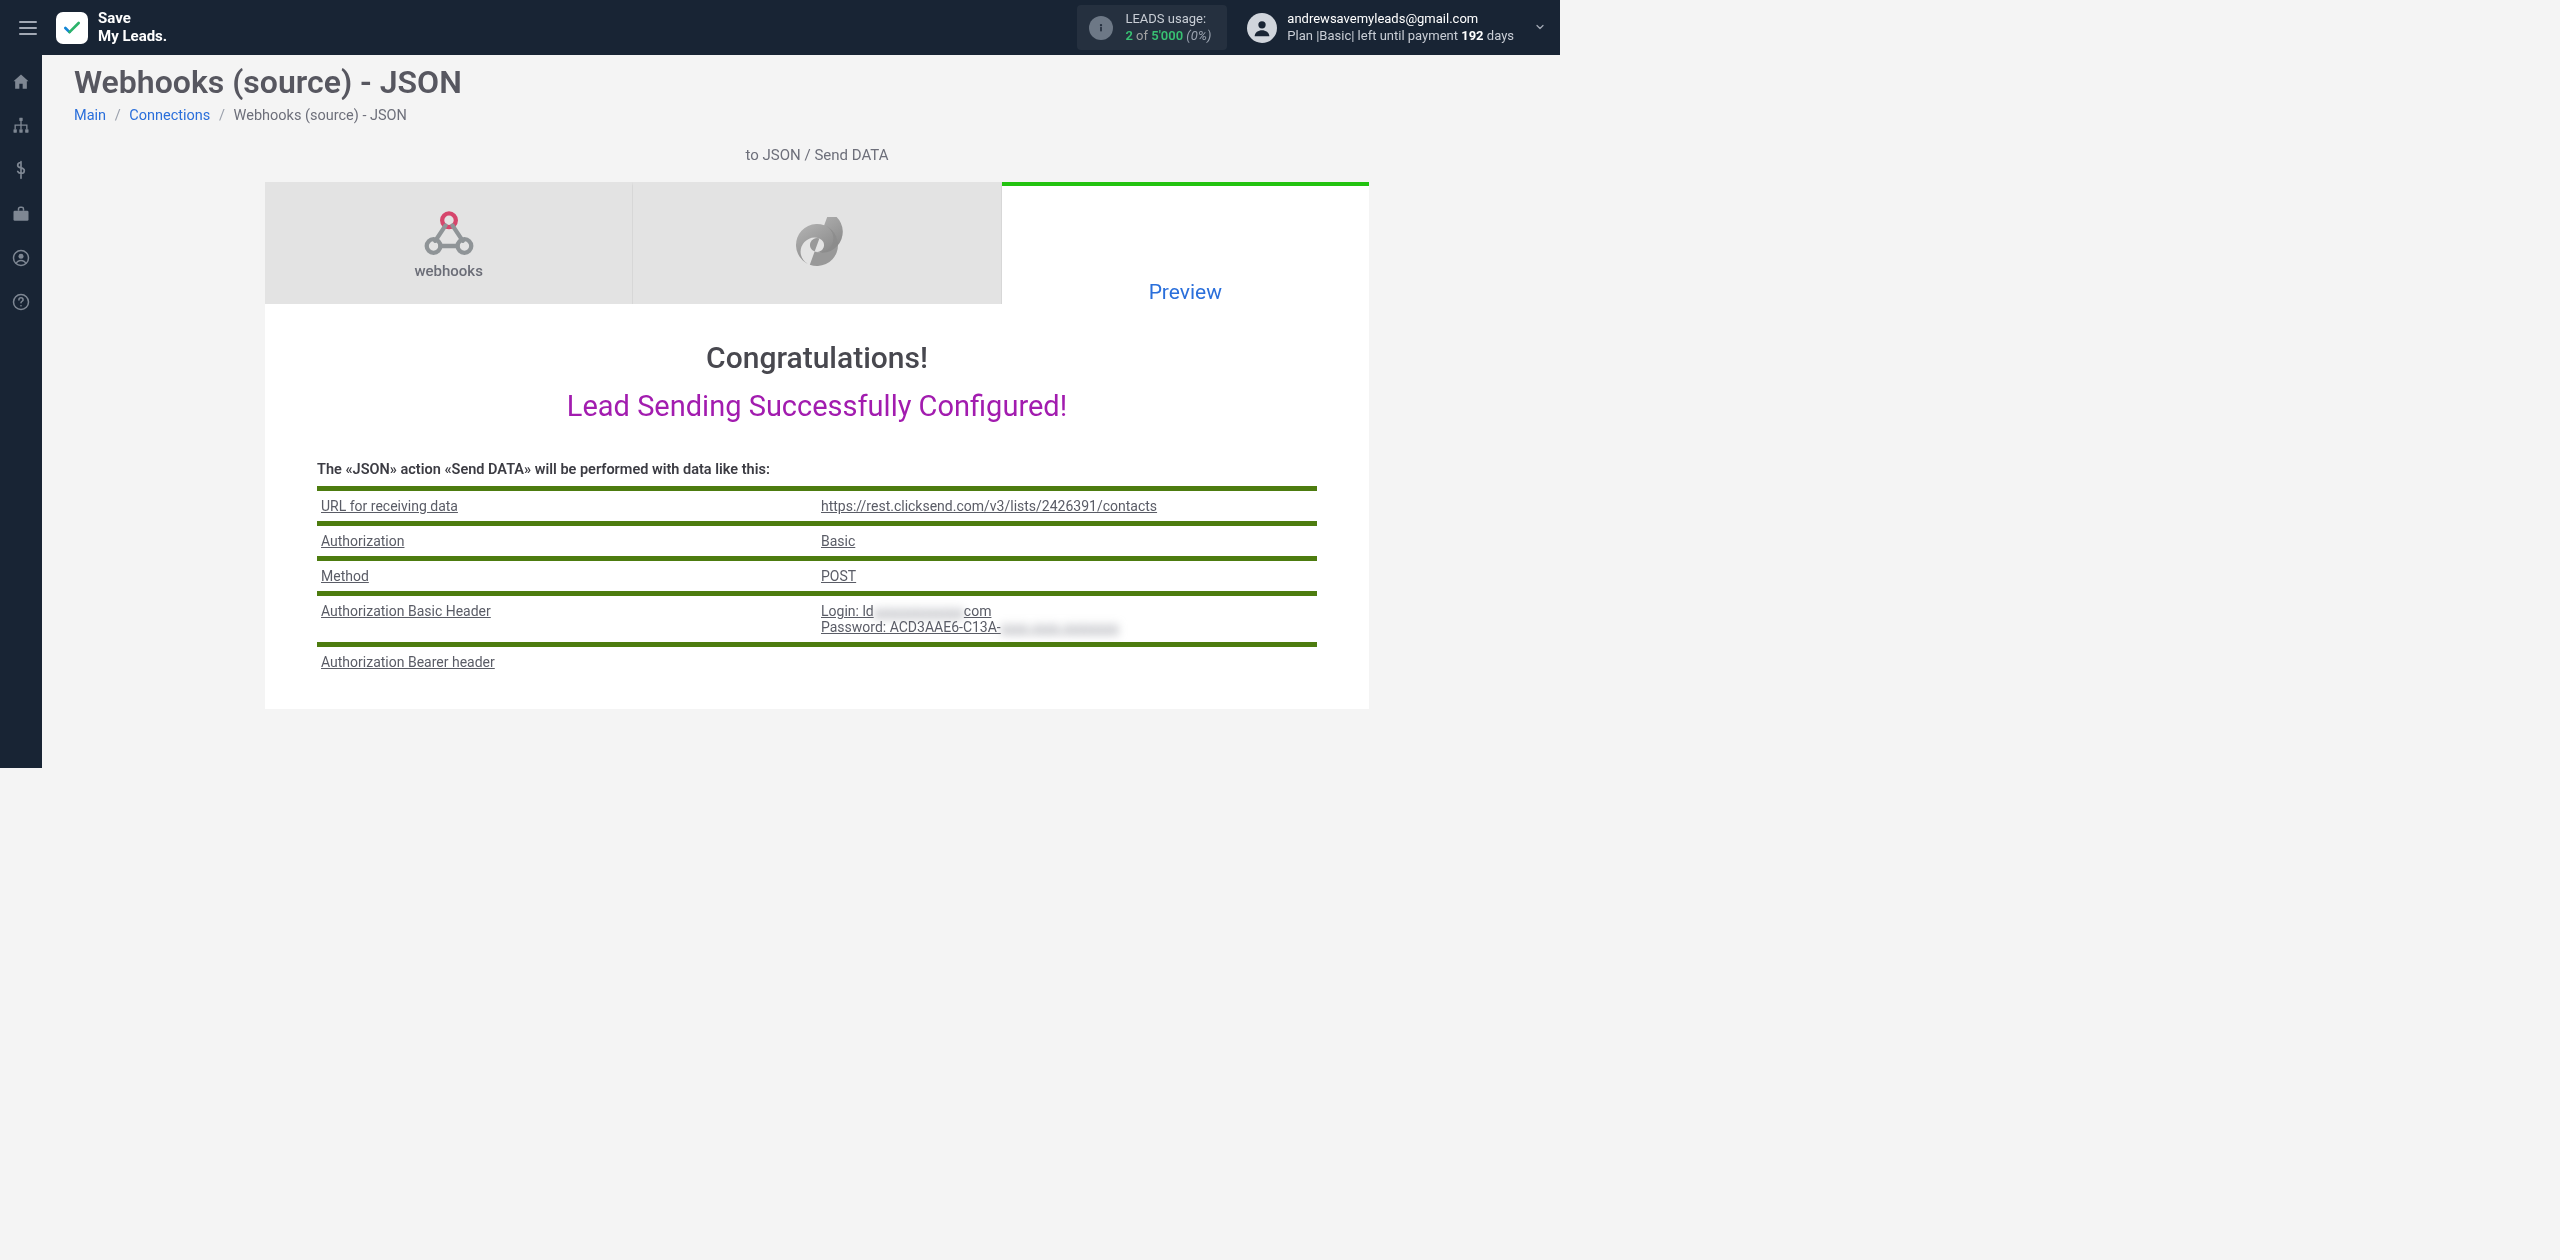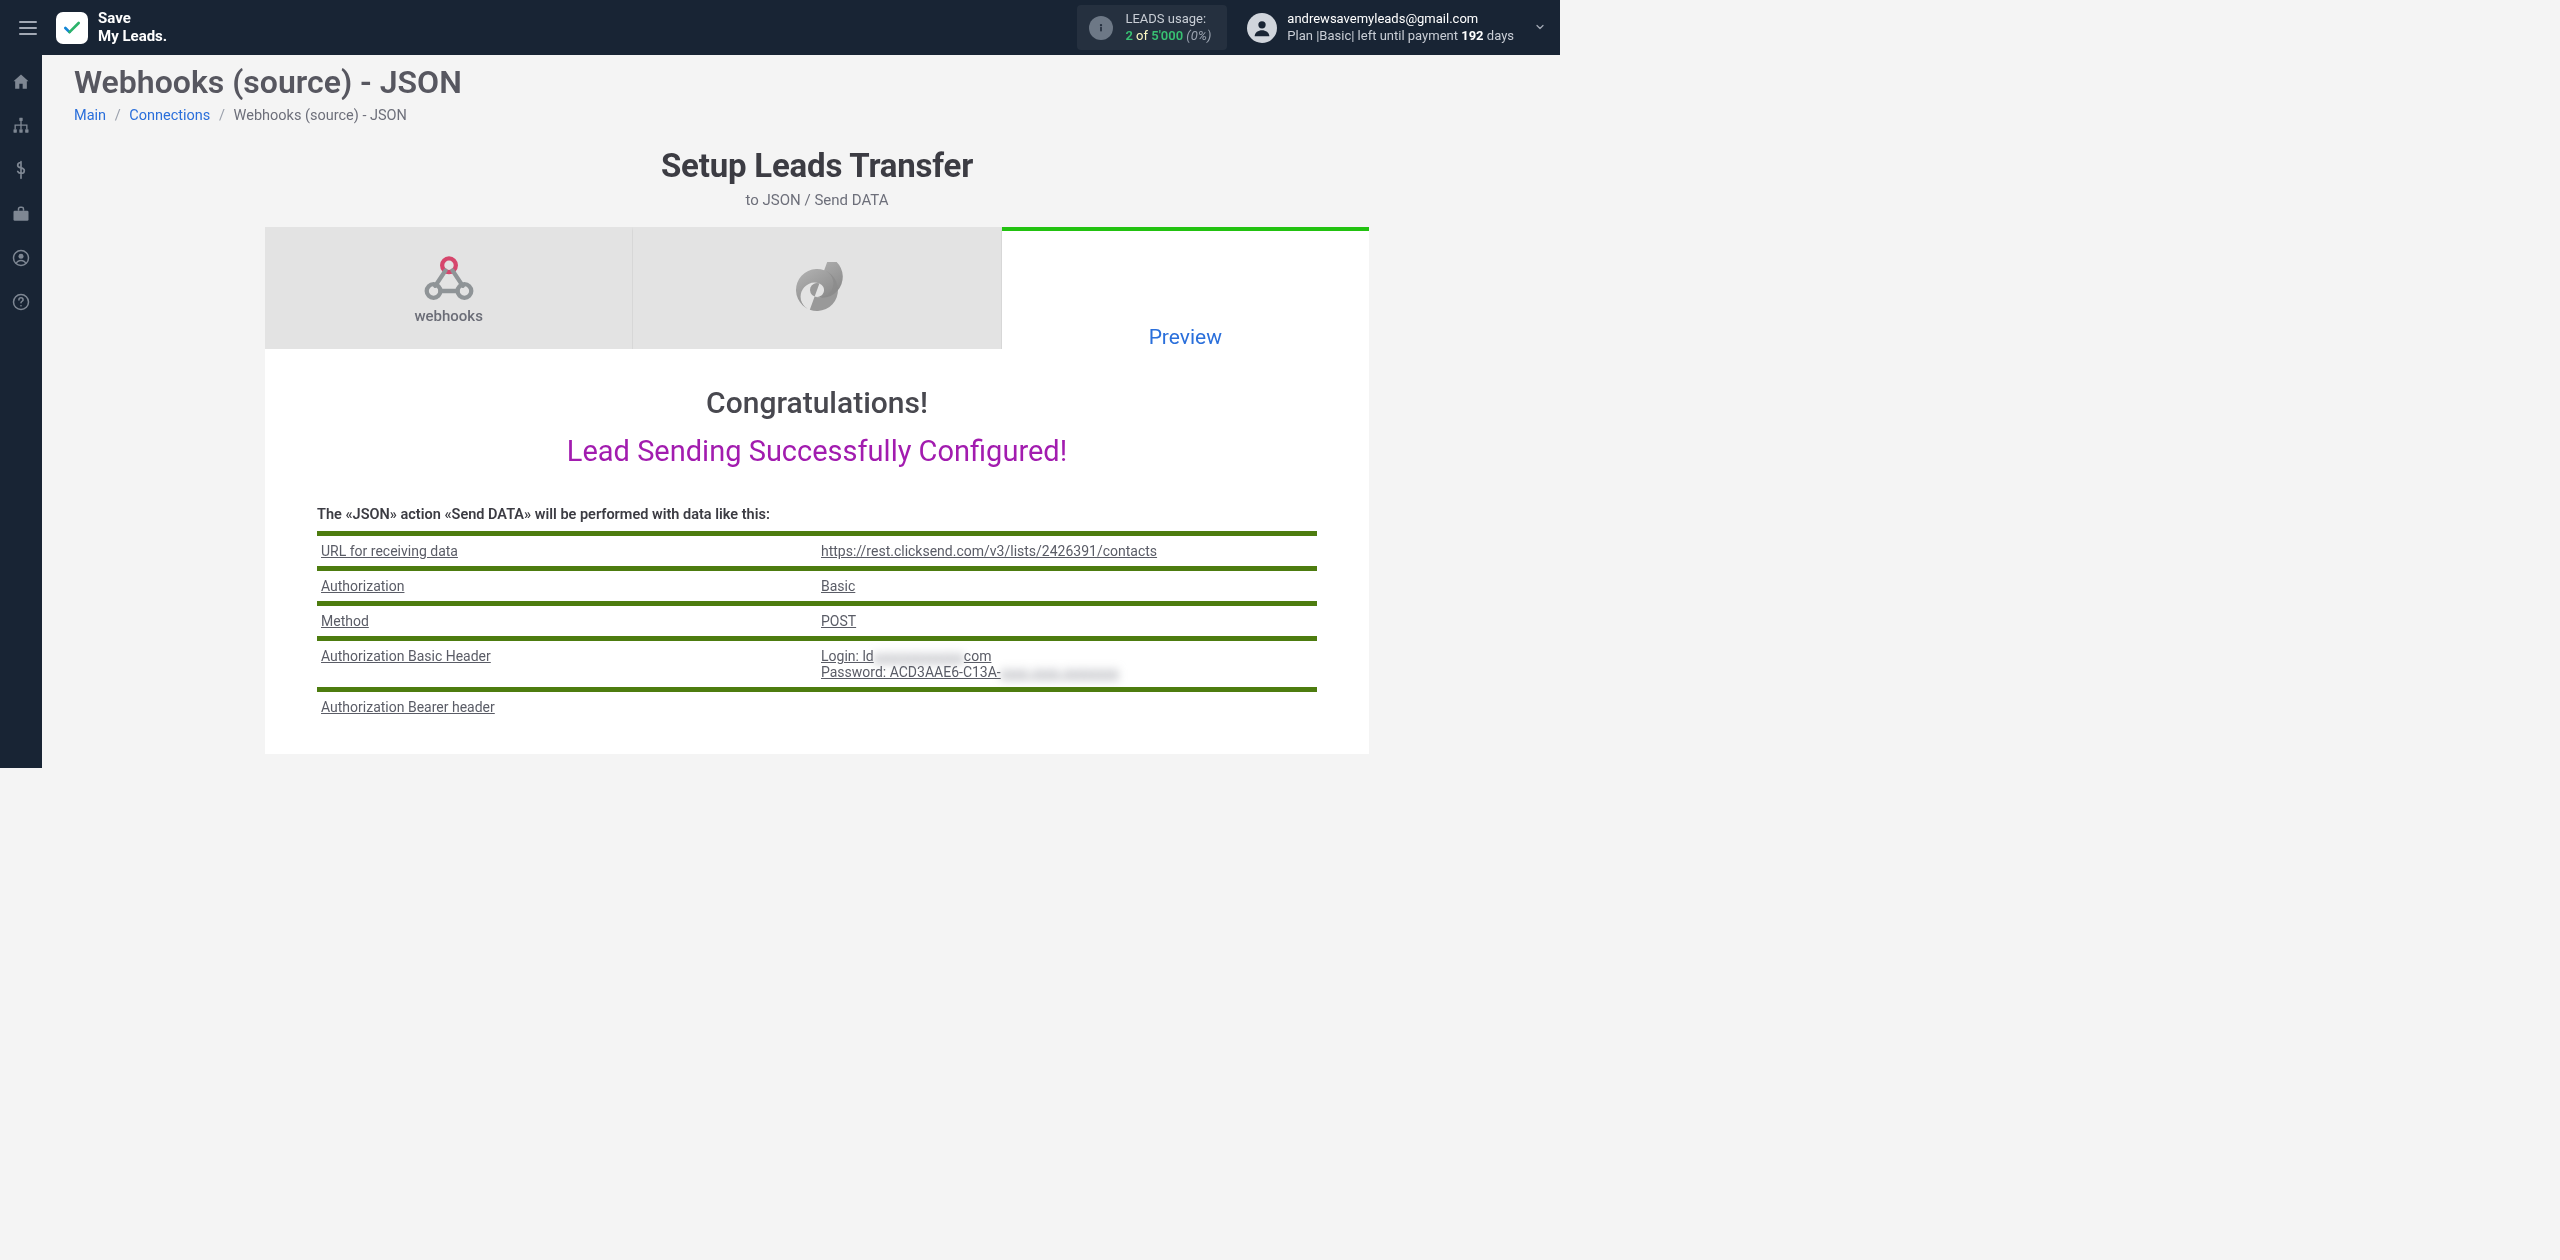--- a/index.html
+++ b/index.html
@@ -14,21 +14,21 @@
   .logo-text { font-weight: 700; font-size: 15px; line-height: 1.15; }
   .logo-text .dot::after { content: "."; }
 
   .hdr-right { margin-left: auto; display: flex; align-items: center; gap: 20px; }
   .usage-box { background: #25303f; border-radius: 4px; padding: 6px 16px 6px 12px; display: flex; align-items: center; gap: 12px; }
   .info-circle { width: 24px; height: 24px; border-radius: 50%; background: #6d7886; display: flex; align-items: center; justify-content: center; }
   .usage-lines { font-size: 13px; line-height: 1.25; color: #c9ced6; }
   .usage-lines .l1 { }
   .usage-lines .l2 { }
   .usage-lines .num { color: #38c172; font-weight: 600; }
-  .usage-lines .of { color: #fef9c3; }
+  .usage-lines .of { color: #a3a3a3; }
   .usage-lines .limit { color: #38c172; font-weight: 600; }
   .usage-lines .pct { color: #9aa2af; font-style: italic; }
 
   .account-box { display: flex; align-items: center; gap: 10px; }
   .avatar-circle { width: 30px; height: 30px; border-radius: 50%; background: #d0d5dc; display: flex; align-items: center; justify-content: center; }
   .account-lines { font-size: 13px; line-height: 1.25; }
   .account-lines .email { color: #fff; }
   .account-lines .plan { color: #c9ced6; }
   .account-lines .plan b { color: #fff; }
   .chev { margin-left: 10px; }
@@ -185,21 +185,20 @@
     <div class="breadcrumbs">
       <a href="#">Main</a>
       <span class="sep">/</span>
       <a href="#">Connections</a>
       <span class="sep">/</span>
       <span class="current">Webhooks (source) - JSON</span>
     </div>
 
     <div class="wizard">
       <div class="wiz-head">
-        <h2>Setup Leads Transfer</h2>
         <div class="sub">to JSON / Send DATA</div>
       </div>
 
       <div class="steps">
         <div class="step">
           <svg width="56" height="48" viewBox="0 0 64 56">
             <circle cx="32" cy="12" r="8" fill="none" stroke="#d6466c" stroke-width="5"></circle>
             <circle cx="14" cy="42" r="8" fill="none" stroke="#8f9497" stroke-width="5"></circle>
             <circle cx="50" cy="42" r="8" fill="none" stroke="#8f9497" stroke-width="5"></circle>
             <path d="M28 18L16 36" stroke="#8f9497" stroke-width="5" stroke-linecap="round"></path>

